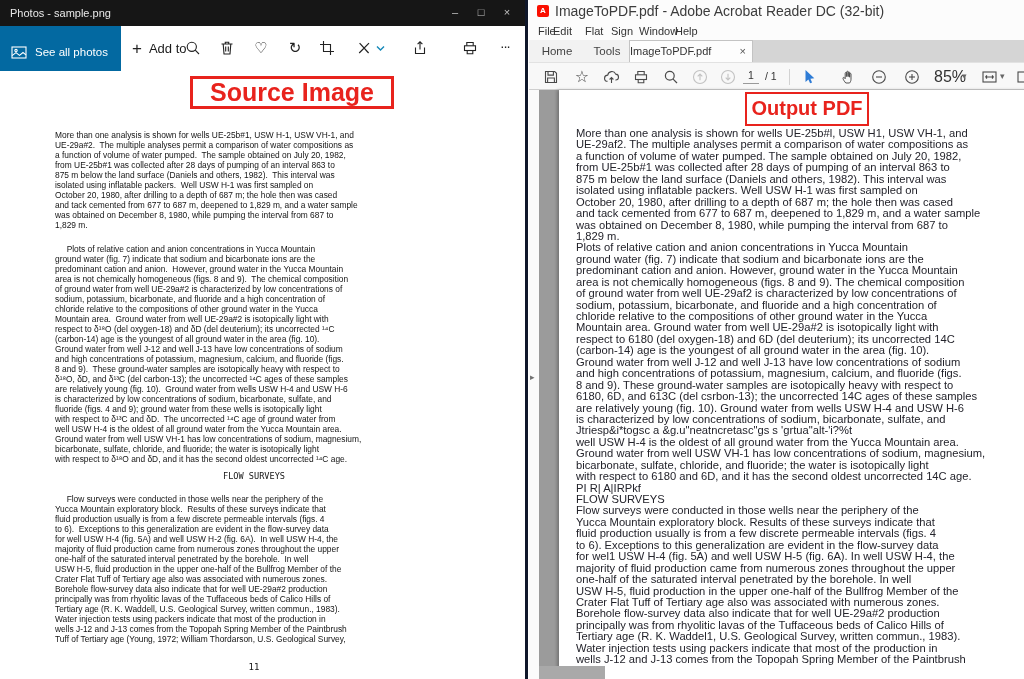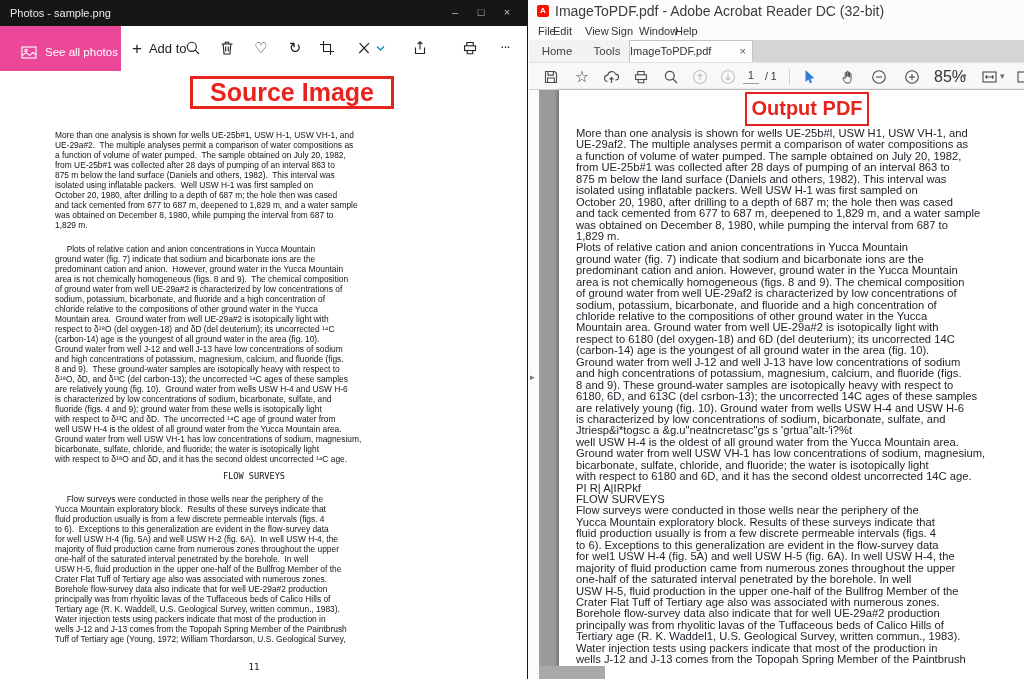--- a/index.html
+++ b/index.html
@@ -1,25 +1,25 @@
 <!DOCTYPE html>
 <html><head>
 <meta charset="utf-8">
 <style>
   * { margin:0; padding:0; box-sizing:border-box; font-family:"Liberation Sans", sans-serif; }
   html,body { width:1024px; height:679px; overflow:hidden; background:#fff; }
   svg { display:block; }
 
   
-  .photos-window { position:absolute; left:0; top:0; width:528px; height:679px; background:#fff; border-right:1px solid #0f172a; overflow:hidden; }
+  .photos-window { position:absolute; left:0; top:0; width:528px; height:679px; background:#fff; border-right:3px solid #0f172a; overflow:hidden; }
   .p-titlebar { position:absolute; left:0; top:0; width:100%; height:26px; background:#161616; }
   .p-title { position:absolute; left:10px; top:0; line-height:26px; font-size:11px; color:#e9e9e9; }
   .p-ctrl { position:absolute; top:0; width:22px; height:26px; text-align:center; line-height:24px; font-size:11px; color:#c3c3c3; }
   .p-toolbar { position:absolute; left:0; top:26px; width:100%; height:45px; background:#fff; }
-  .see-all { position:absolute; left:0; top:0; width:121px; height:52px; background:#ec4899; color:#fff; display:flex; align-items:center; padding-left:21px; gap:8px; cursor:pointer; }
+  .see-all { position:absolute; left:0; top:0; width:121px; height:52px; background:#0369a1; color:#fff; display:flex; align-items:center; padding-left:11px; gap:8px; cursor:pointer; }
   .see-all span { font-size:11.5px; }
   .add-to { position:absolute; left:132px; top:0; height:45px; display:flex; align-items:center; gap:7px; color:#1a1a1a; }
   .add-to .plus { font-size:17px; font-weight:300; color:#222; }
   .add-to .lbl { font-size:13px; }
   .p-icon { position:absolute; top:14px; width:18px; height:18px; color:#222; }
   .glyph { font-family:"DejaVu Sans", sans-serif; font-size:15px; line-height:16px; text-align:center; }
   .p-photo-area { position:absolute; left:0; top:71px; width:100%; height:608px; background:#fff; }
 
   .label-box { position:absolute; border:3px solid #e8231d; color:#e8231d; font-weight:bold; text-align:center; font-family:"Liberation Sans",sans-serif; }
   .src-box { left:146px; top:5px; width:204px; height:33px; font-size:25px; line-height:27px;margin-left:44px; }
@@ -188,21 +188,21 @@
 
 <div class="acrobat-window">
   <div class="a-titlebar">
     <span class="adobe-ic">A</span>
     <span class="a-title">ImageToPDF.pdf - Adobe Acrobat Reader DC (32-bit)</span>
   </div>
 
   <div class="a-menubar">
     <span class="menu-item" style="left:9px">File</span>
     <span class="menu-item" style="left:24px">Edit</span>
-    <span class="menu-item" style="left:56px">View</span>
+    <span class="menu-item" style="left:56px">Flat</span>
     <span class="menu-item" style="left:82px">Sign</span>
     <span class="menu-item" style="left:110px">Window</span>
     <span class="menu-item" style="left:146px">Help</span>
   </div>
 
   <div class="a-tabbar">
     <div class="tabbar-right"></div>
     <span class="a-tab" style="left:6px;width:44px">Home</span>
     <span class="a-tab" style="left:56px;width:44px">Tools</span>
     <div class="doc-tab">

